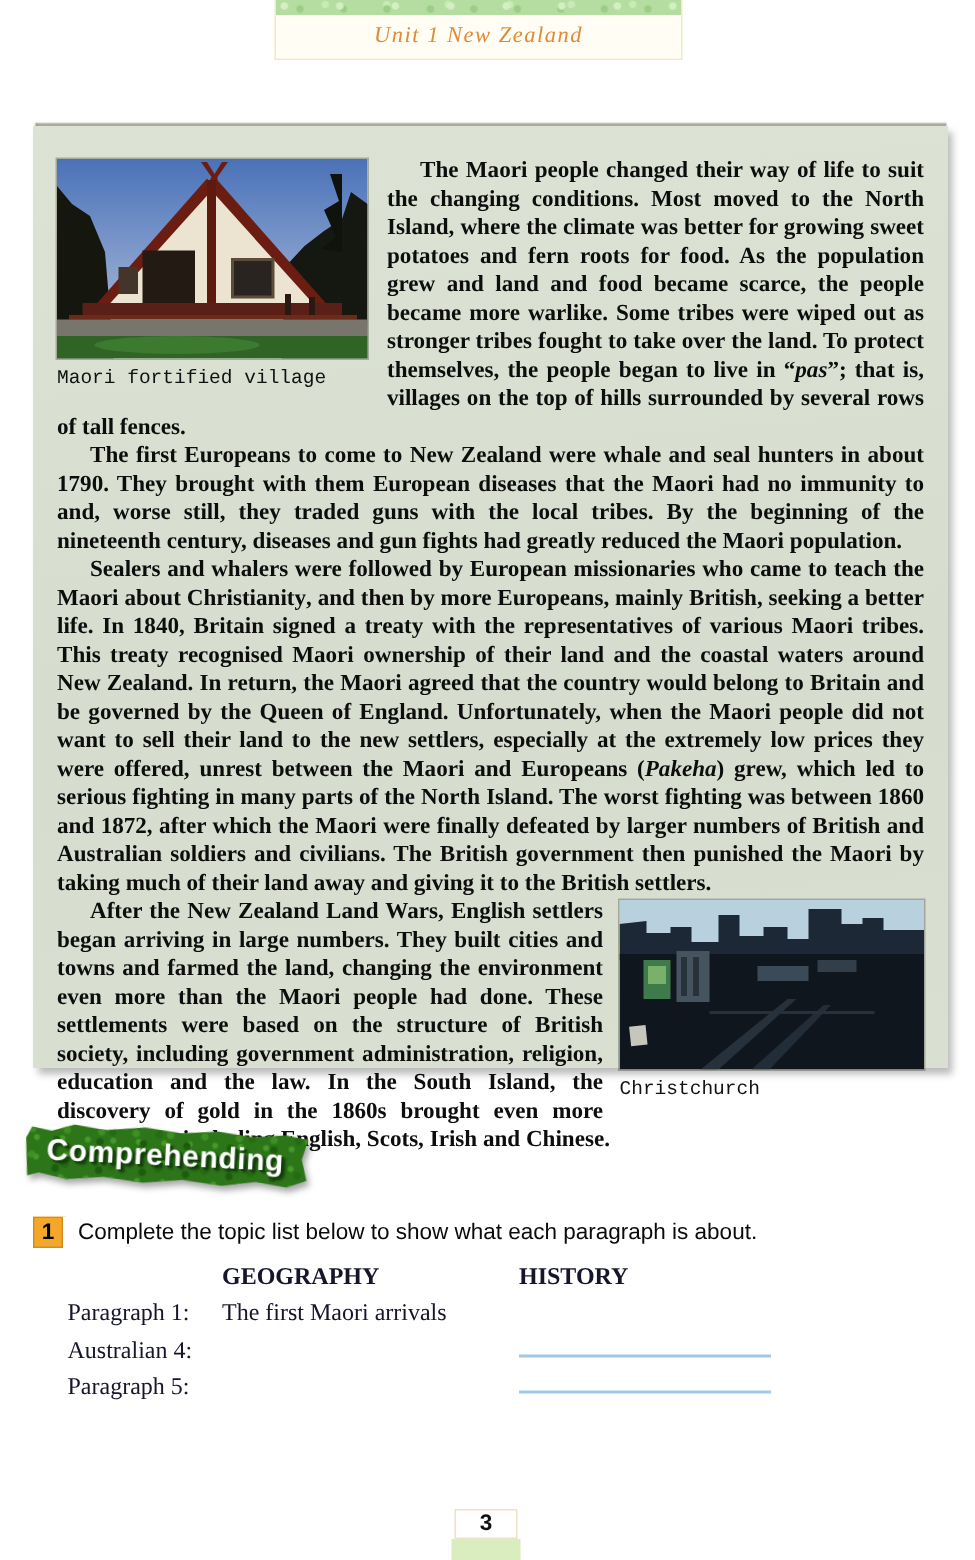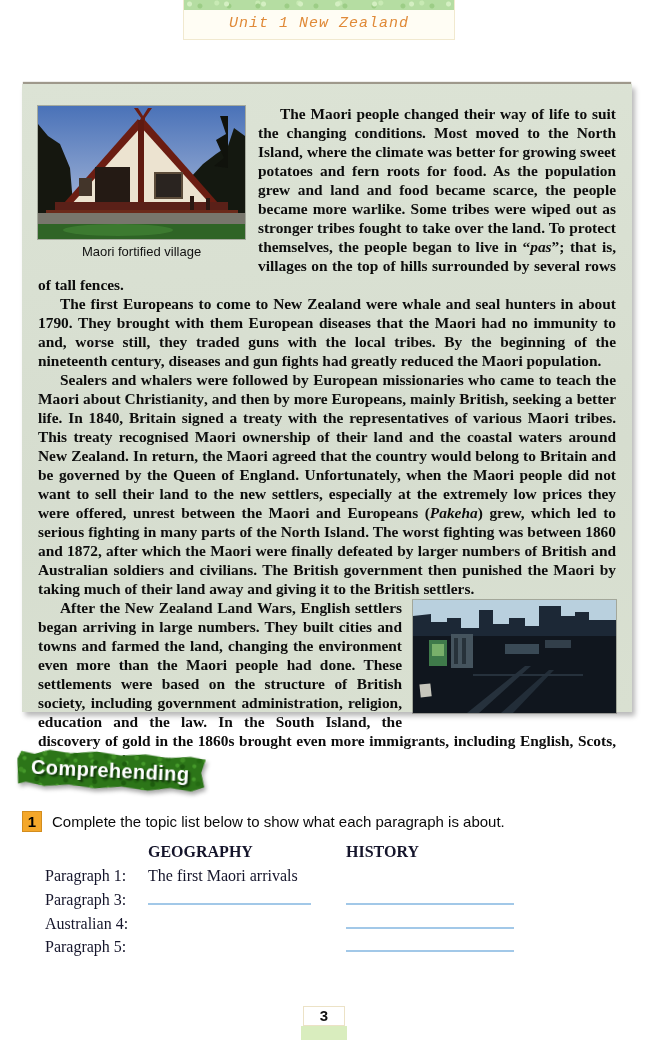--- a/index.html
+++ b/index.html
@@ -11,34 +11,34 @@
                background:#fffdf4;border:1px solid #f1e9cf;border-top:none;box-sizing:border-box;}
   .unit-band{position:absolute;left:0;top:0;width:100%;height:10px;
              background:
                radial-gradient(circle at 15% 40%, #d4efc2 2px, transparent 3px),
                radial-gradient(circle at 55% 60%, #9ccd86 2px, transparent 3px),
                radial-gradient(circle at 80% 30%, #c8eab4 2px, transparent 3px),
                #b5dda2;
              background-size:37px 10px,29px 10px,41px 10px,auto;}
   .unit-title{position:absolute;left:0;top:10px;width:100%;height:30px;line-height:28px;
               text-align:center;font-style:italic;font-size:15px;color:#e08a38;
-              font-family:Liberation Mono, monospace;letter-spacing:1px;}
+              font-family:Liberation Serif, serif;letter-spacing:1px;}
 
   
   .reading-block{position:absolute;left:22px;top:84px;width:610px;height:628px;box-sizing:border-box;
                  padding:20px 16px 0 16px;
                  background:linear-gradient(175deg,#dce3d5 0%,#d6ddcf 60%,#d9e0d1 100%);
                  box-shadow:0 -3px 1px -1px rgba(80,70,45,.55), 3px 4px 5px rgba(0,0,0,.28);}
   .para{margin:0;text-align:justify;font-size:15.4px;line-height:19px;color:#0d0d0d;text-indent:22px;font-weight:bold;}
   .fig{display:block;margin:0;}
   .fig-left{float:left;width:207px;margin:2px 13px 3px 0;}
   .fig-right{float:right;width:203px;margin:2px 0 3px 11px;}
   .fig svg{display:block;outline:1px solid rgba(40,40,30,.3);}
-  .fig figcaption{text-align:center;font-size:13px;line-height:16px;color:#111;margin-top:5px;
-                  font-family:Liberation Sans, sans-serif;}
+  .fig figcaption{text-align:left;font-size:13px;line-height:16px;color:#111;margin-top:5px;
+                  font-family:Liberation Mono, monospace;}
   .para4-wrap{margin:0;}
 
   
   .banner{position:absolute;left:18px;top:747px;width:188px;height:38px;
           transform:rotate(2.8deg);transform-origin:left top;
           filter:drop-shadow(2px 3px 2px rgba(0,0,0,.35));}
   .banner-bg{width:100%;height:100%;
       background:
         radial-gradient(circle at 18% 30%, #3f8f24 2px, transparent 3px),
         radial-gradient(circle at 70% 62%, #1d5c0e 2px, transparent 3px),
@@ -137,20 +137,21 @@
           <rect x="38" y="34" width="22" height="34" fill="#45545e"></rect>
           <rect x="41" y="38" width="4" height="26" fill="#27323a"></rect>
           <rect x="49" y="38" width="4" height="26" fill="#27323a"></rect>
           <rect x="92" y="44" width="34" height="10" fill="#3a4a56"></rect>
           <rect x="132" y="40" width="26" height="8" fill="#323f4a"></rect>
           <path d="M54,113 L112,66 118,66 66,113 Z" fill="#26313c"></path>
           <path d="M88,113 L136,70 141,70 100,113 Z" fill="#222d38"></path>
           <rect x="60" y="74" width="110" height="2" fill="#26313c"></rect>
           <rect x="7" y="84" width="11" height="13" fill="#c6c6bc" transform="rotate(-6 12 90)"></rect>
         </svg>
+        <figcaption>Christchurch</figcaption>
       </figure>
       <p class="para"><span>After the New Zealand Land Wars, English settlers began arriving in large numbers. They built cities and towns and farmed the land, changing the environment even more than the Maori people had done. These settlements were based on the structure of British society, including government administration, religion, education and the law. In the South Island, the discovery of gold in the 1860s brought even more immigrants, including English, Scots, Irish and Chinese.</span></p>
     </div>
   </div>
 
   <div class="banner">
     <div class="banner-bg">
       <span class="banner-label">Comprehending</span>
     </div>
   </div>
@@ -166,25 +167,20 @@
       <span class="t-cell head">GEOGRAPHY</span>
       <span class="t-cell head">HISTORY</span>
     </div>
 
     <div class="t-row">
       <span class="t-label">Paragraph 1:</span>
       <span class="t-cell"><span class="t-text">The first Maori arrivals</span></span>
     </div>
 
 
-    <div class="t-row">
-      <span class="t-label">Paragraph 3:</span>
-      <span class="t-cell"><span class="t-text"></span><span class="blank blank-geo" style="display: inline-block;"></span></span>
-      <span class="t-cell"><span class="t-text"></span><span class="blank blank-hist" style="display: inline-block;"></span></span>
-    </div>
 
     <div class="t-row">
       <span class="t-label">Australian 4:</span>
       <span class="t-cell"><span class="t-text"></span></span>
       <span class="t-cell"><span class="t-text"></span><span class="blank blank-hist" style="display: inline-block;"></span></span>
     </div>
 
     <div class="t-row">
       <span class="t-label">Paragraph 5:</span>
       <span class="t-cell"><span class="t-text"></span></span>

